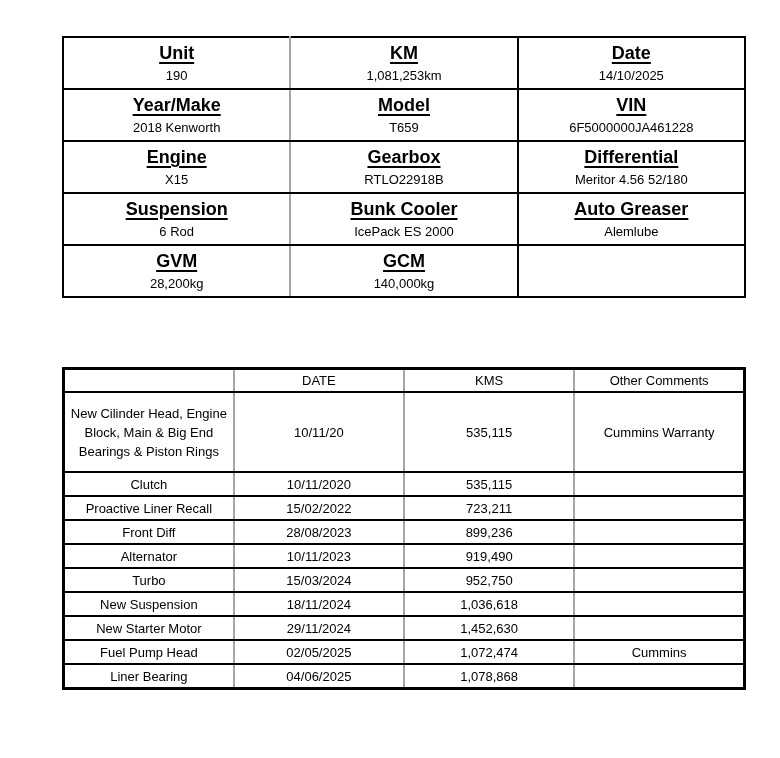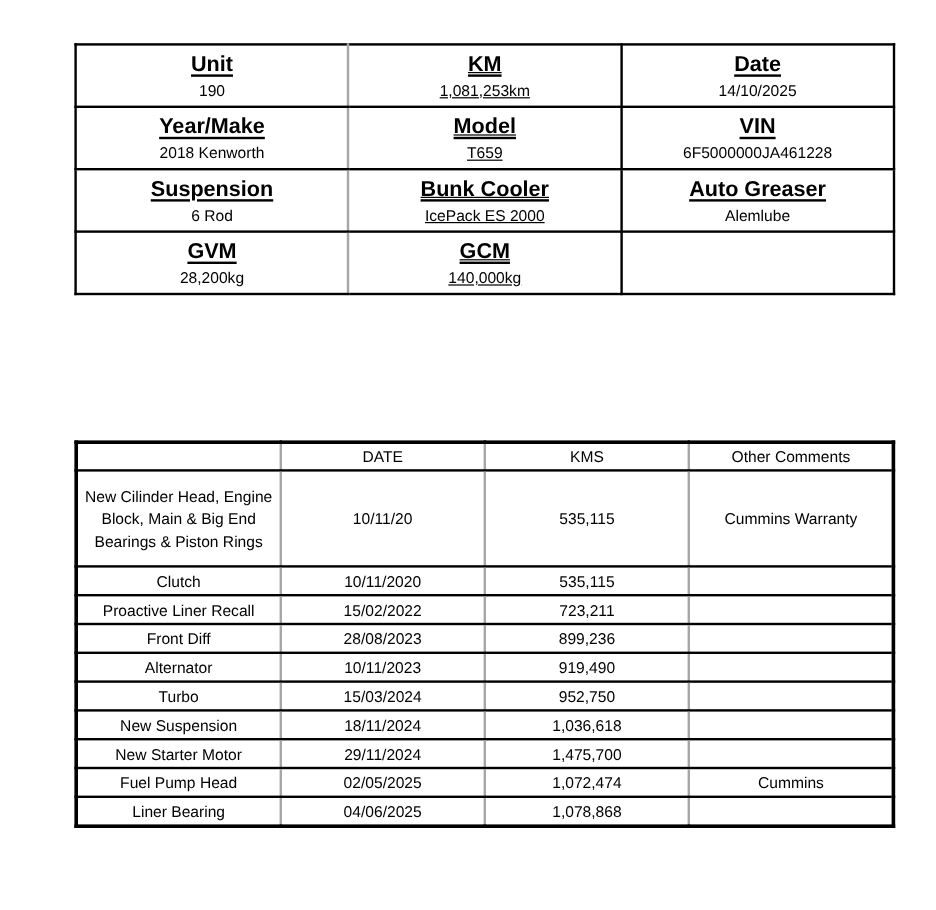--- a/index.html
+++ b/index.html
@@ -27,21 +27,21 @@
   table.spec-table td {
     border: 2px solid #000000;
     height: 50px;
     text-align: center;
     vertical-align: middle;
     padding: 0;
     overflow: hidden;
   }
   
   table.spec-table td.sc0 { border-right-color: #a6a6a6; text-align: center; }
-  table.spec-table td.sc1 { border-left-color: #a6a6a6; text-decoration: underline; }
+  table.spec-table td.sc1 { border-left-color: #a6a6a6; }
   .spec-label {
     display: block;
     font-weight: bold;
     font-size: 18px;
     line-height: 23px;
     text-decoration: underline;
     text-decoration-thickness: 2px;
     text-underline-offset: 3px;
   }
   .spec-value {
@@ -110,20 +110,34 @@
           <span class="spec-label">Model</span>
           <span class="spec-value">T659</span>
         </td>
         <td>
           <span class="spec-label">VIN</span>
           <span class="spec-value">6F5000000JA461228</span>
         </td>
       </tr>
       <tr>
         <td class="sc0">
+          <span class="spec-label">Engine</span>
+          <span class="spec-value">X15</span>
+        </td>
+        <td class="sc1">
+          <span class="spec-label">Gearbox</span>
+          <span class="spec-value">RTLO22918B</span>
+        </td>
+        <td>
+          <span class="spec-label">Differential</span>
+          <span class="spec-value">Meritor 4.56 52/180</span>
+        </td>
+      </tr>
+      <tr>
+        <td class="sc0">
           <span class="spec-label">Suspension</span>
           <span class="spec-value">6 Rod</span>
         </td>
         <td class="sc1">
           <span class="spec-label">Bunk Cooler</span>
           <span class="spec-value">IcePack ES 2000</span>
         </td>
         <td>
           <span class="spec-label">Auto Greaser</span>
           <span class="spec-value">Alemlube</span>
@@ -192,21 +206,21 @@
       </tr>
       <tr class="std">
         <td>New Suspension</td>
         <td>18/11/2024</td>
         <td>1,036,618</td>
         <td></td>
       </tr>
       <tr class="std">
         <td>New Starter Motor</td>
         <td>29/11/2024</td>
-        <td>1,475,700</td>
+        <td>1,452,630</td>
         <td></td>
       </tr>
       <tr class="std">
         <td>Fuel Pump Head</td>
         <td>02/05/2025</td>
         <td>1,072,474</td>
         <td>Cummins</td>
       </tr>
       <tr class="std">
         <td>Liner Bearing</td>

